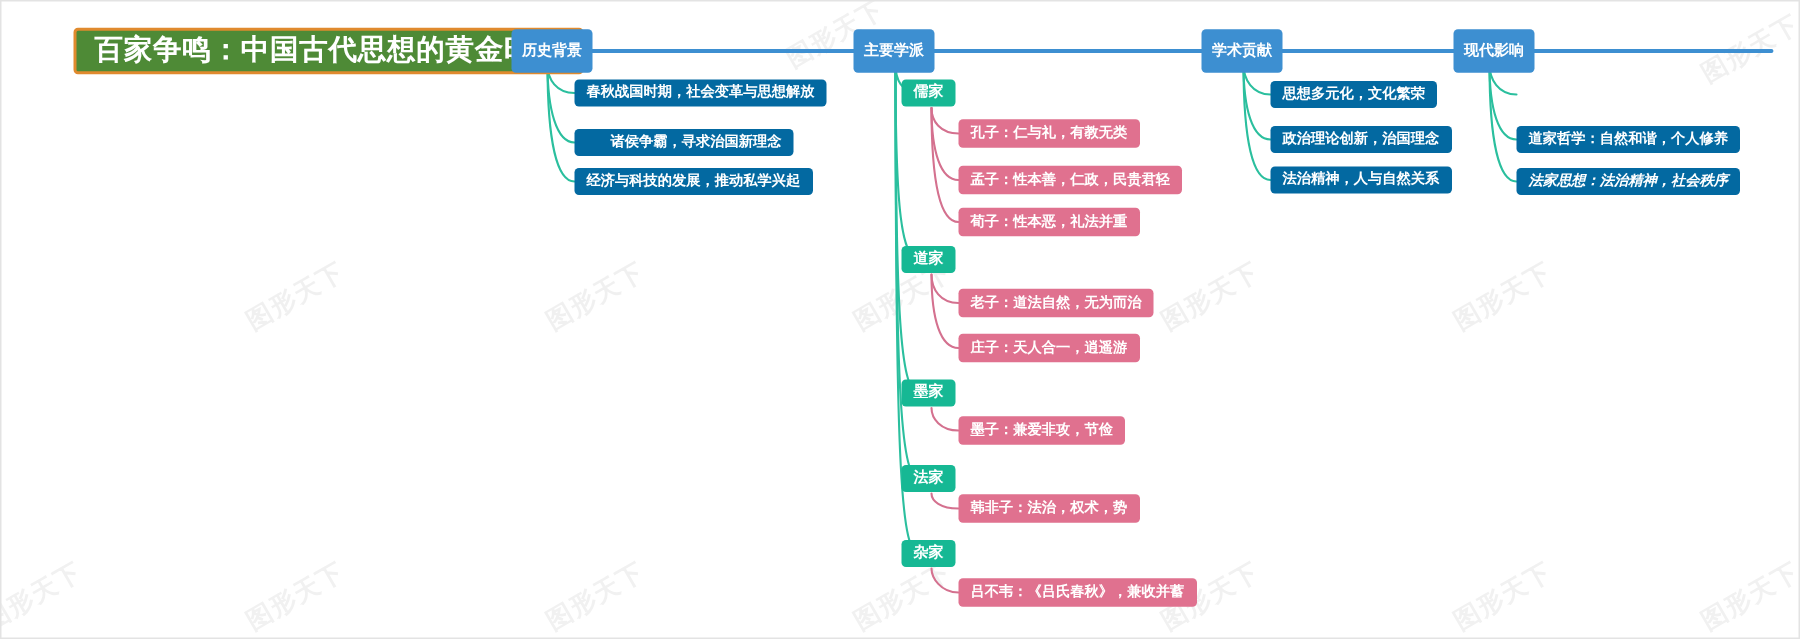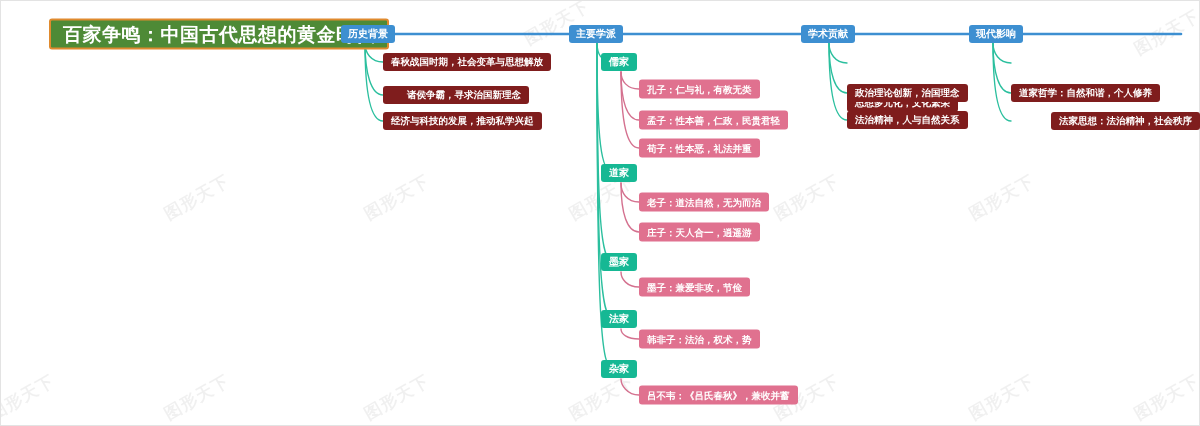--- a/index.html
+++ b/index.html
@@ -45,30 +45,30 @@
     border-radius:3px;
     font-size:19px;font-weight:700;
     letter-spacing:.5px;
     padding:0 12px;
     height:31px;
   }
   .n-l1{
     background:#3d8fd1;
     border-radius:3px;
     font-size:10px;font-weight:700;
-    padding:0 7px;height:18px;
+    padding:0 7px;height:29px;
   }
   .n-school{
     background:#16b894;
     border-radius:3px;
     font-size:10px;font-weight:700;
     padding:0 8px;height:18px;
   }
   .n-leaf-green{
-    background:#7f1d1d;
+    background:#0369a1;
     border-radius:3px;
     font-size:9.5px;font-weight:700;
     padding:0 8px;height:18px;
   }
   .n-leaf-pink{
     background:#e0718f;
     border-radius:3px;
     font-size:9.5px;font-weight:700;
     padding:0 8px;height:19px;
   }
@@ -156,22 +156,22 @@
     <div class="node n-school" style="left:600px;top:261px;">墨家</div>
     <div class="node n-leaf-pink" style="left:638px;top:286px;">墨子：兼爱非攻，节俭</div>
 
     <div class="node n-school" style="left:600px;top:318px;">法家</div>
     <div class="node n-leaf-pink" style="left:638px;top:338px;">韩非子：法治，权术，势</div>
 
     <div class="node n-school" style="left:600px;top:368px;">杂家</div>
     <div class="node n-leaf-pink" style="left:638px;top:394px;">吕不韦：《吕氏春秋》，兼收并蓄</div>
 
     <div class="node n-l1" style="left:800px;top:33px;">学术贡献</div>
-    <div class="node n-leaf-green" style="left:846px;top:62px;margin-top:40px;">思想多元化，文化繁荣</div>
+    <div class="node n-leaf-green" style="left:846px;top:62px;">思想多元化，文化繁荣</div>
     <div class="node n-leaf-green" style="left:846px;top:92px;">政治理论创新，治国理念</div>
     <div class="node n-leaf-green" style="left:846px;top:119px;">法治精神，人与自然关系</div>
 
     <div class="node n-l1" style="left:968px;top:33px;">现代影响</div>
     <div class="node n-leaf-green" style="left:1010px;top:92px;">道家哲学：自然和谐，个人修养</div>
-    <div class="node n-leaf-green" style="left:1050px;top:120px;">法家思想：法治精神，社会秩序</div>
+    <div class="node n-leaf-green" style="left:1010px;top:120px;font-style:italic;">法家思想：法治精神，社会秩序</div>
 
   </div>
 </div>
 
 </body></html>

